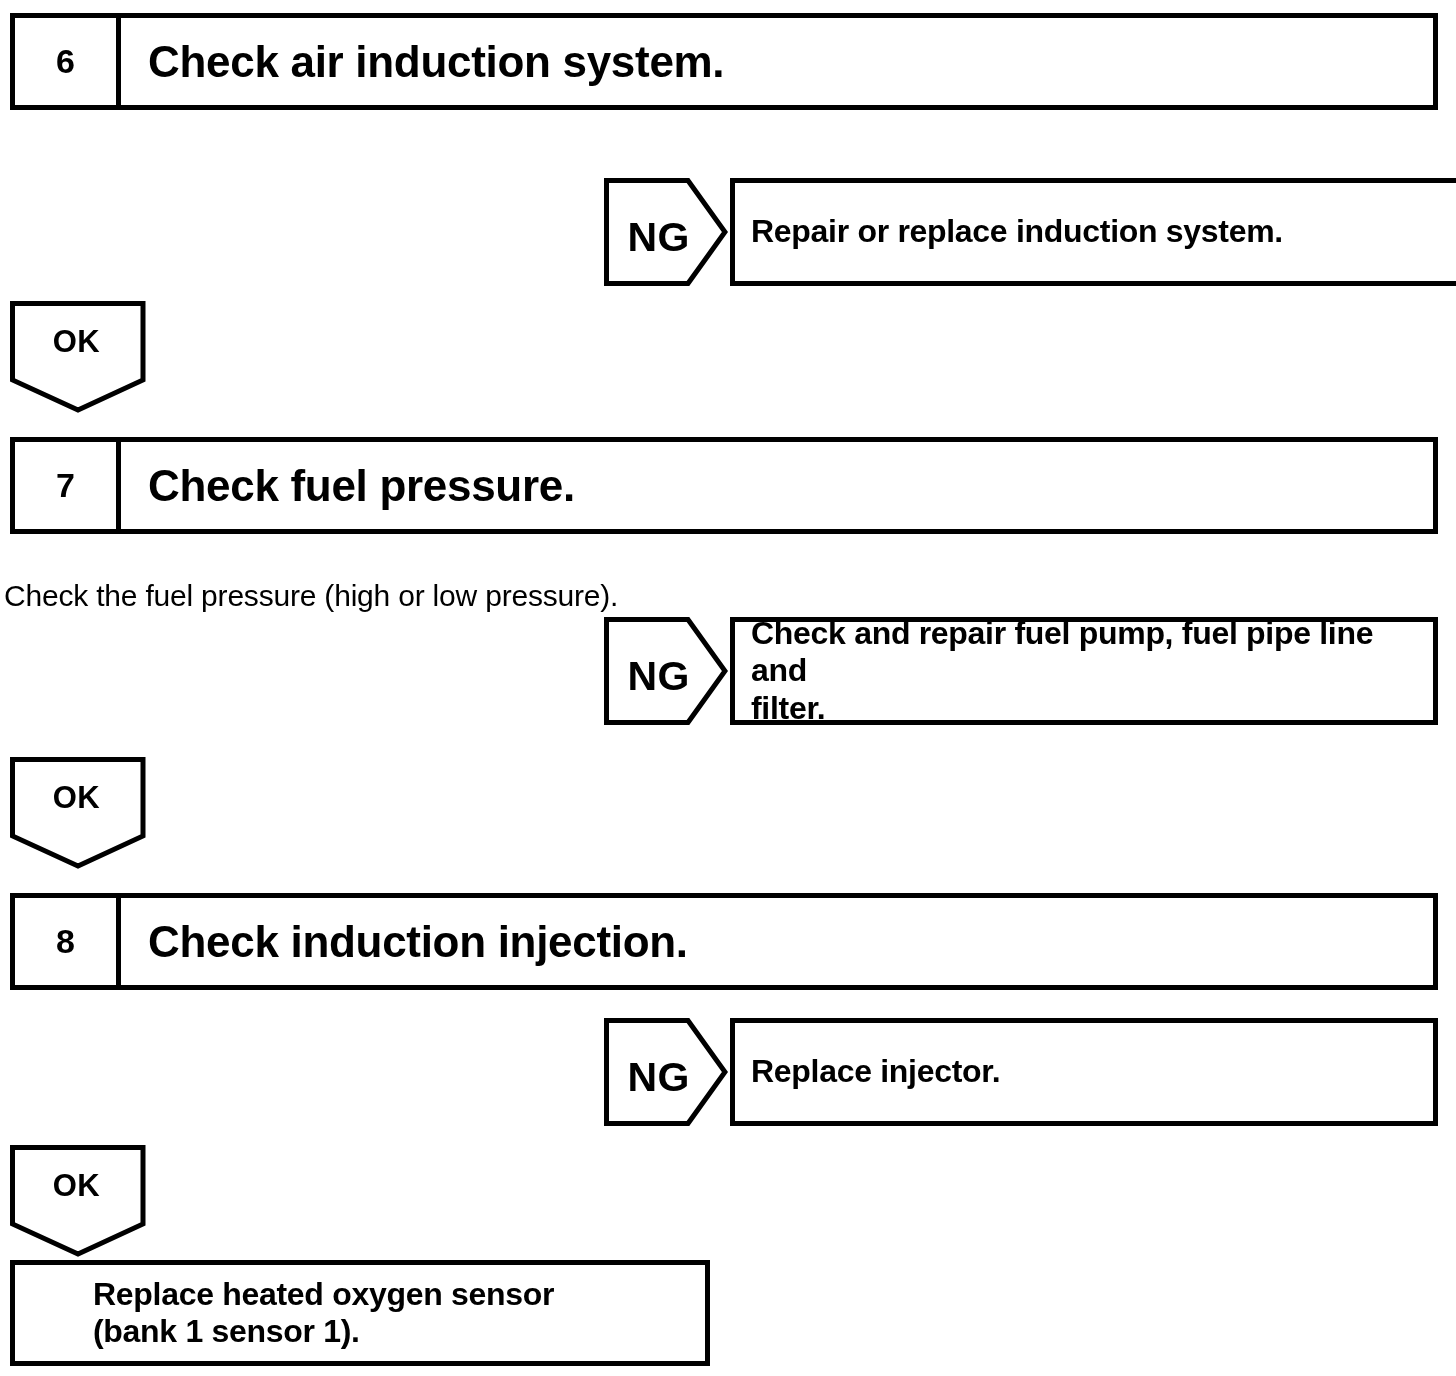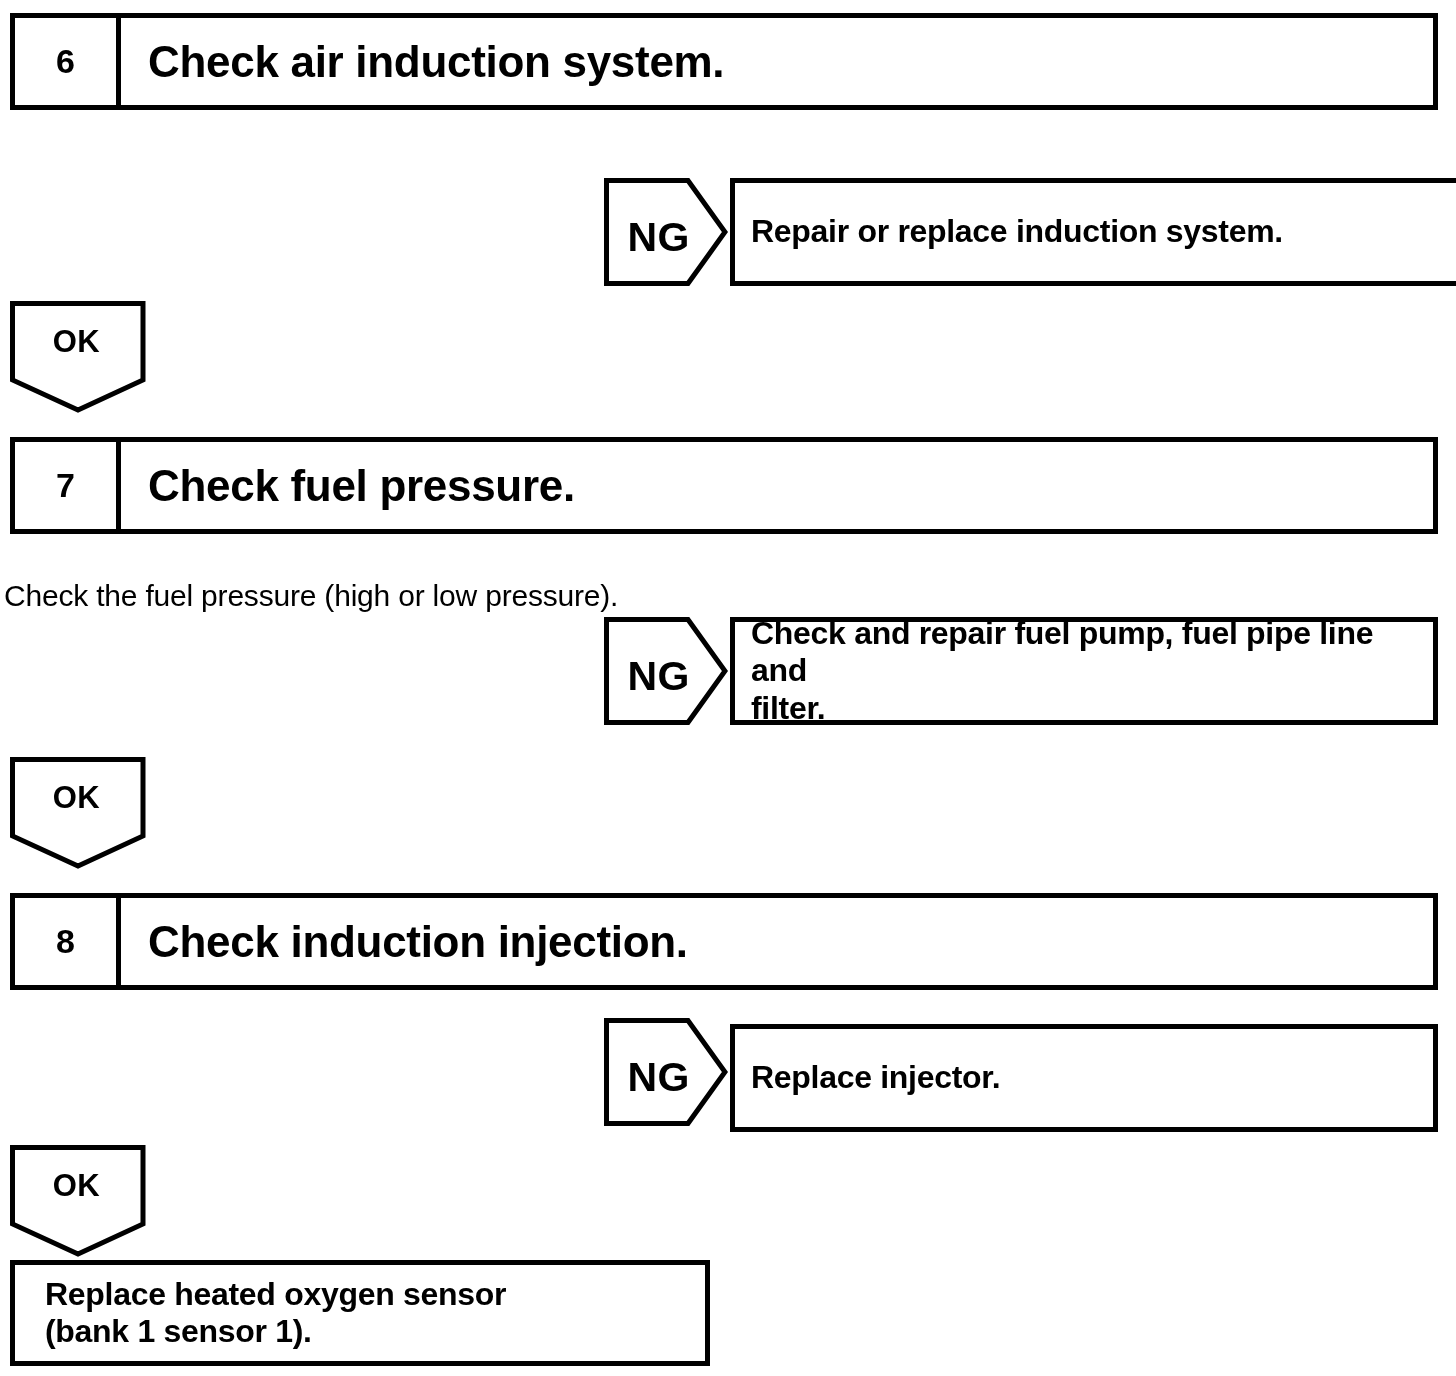--- a/index.html
+++ b/index.html
@@ -118,20 +118,21 @@
     background: #fff;
     display: flex;
     align-items: center;
   }
   .final-box-text {
     padding-left: 30px;
     font-size: 32px;
     font-weight: bold;
     line-height: 1.16;
     letter-spacing: -0.3px;
+    margin-left: 48px;
   }
 </style>
 </head>
 <body>
 
 <div class="canvas">
 
   <div class="step-box" style="left:10px; top:13px; width:1428px; height:97px;">
     <div class="step-num">6</div>
     <div class="step-title">Check air induction system.</div>
@@ -191,21 +192,21 @@
     <div class="step-title">Check induction injection.</div>
   </div>
 
   <div class="ng-group" style="left:604px; top:1018px; width:834px; height:108px;">
     <div class="ng-penta">
       <svg width="124" height="108" viewBox="0 0 124 108">
         <polygon points="2.5,2.5 84,2.5 121,54 84,105.5 2.5,105.5" fill="#ffffff" stroke="#000000" stroke-width="5"></polygon>
       </svg>
     </div>
     <div class="ng-label" style="top:36px;">NG</div>
-    <div class="ng-box" style="left:126px; top:0px; width:708px; height:108px;margin-top:6px;">
+    <div class="ng-box" style="left:126px; top:0px; width:708px; height:108px;">
       <div class="ng-box-text">Replace injector.</div>
     </div>
   </div>
 
   <div class="ok-group" style="left:10px; top:1145px; width:136px; height:112px;">
     <svg width="136" height="112" viewBox="0 0 136 112">
       <polygon points="2.5,2.5 133,2.5 133,79 68,109 2.5,79" fill="#ffffff" stroke="#000000" stroke-width="5"></polygon>
     </svg>
     <div class="ok-label" style="top:23px;">OK</div>
   </div>

